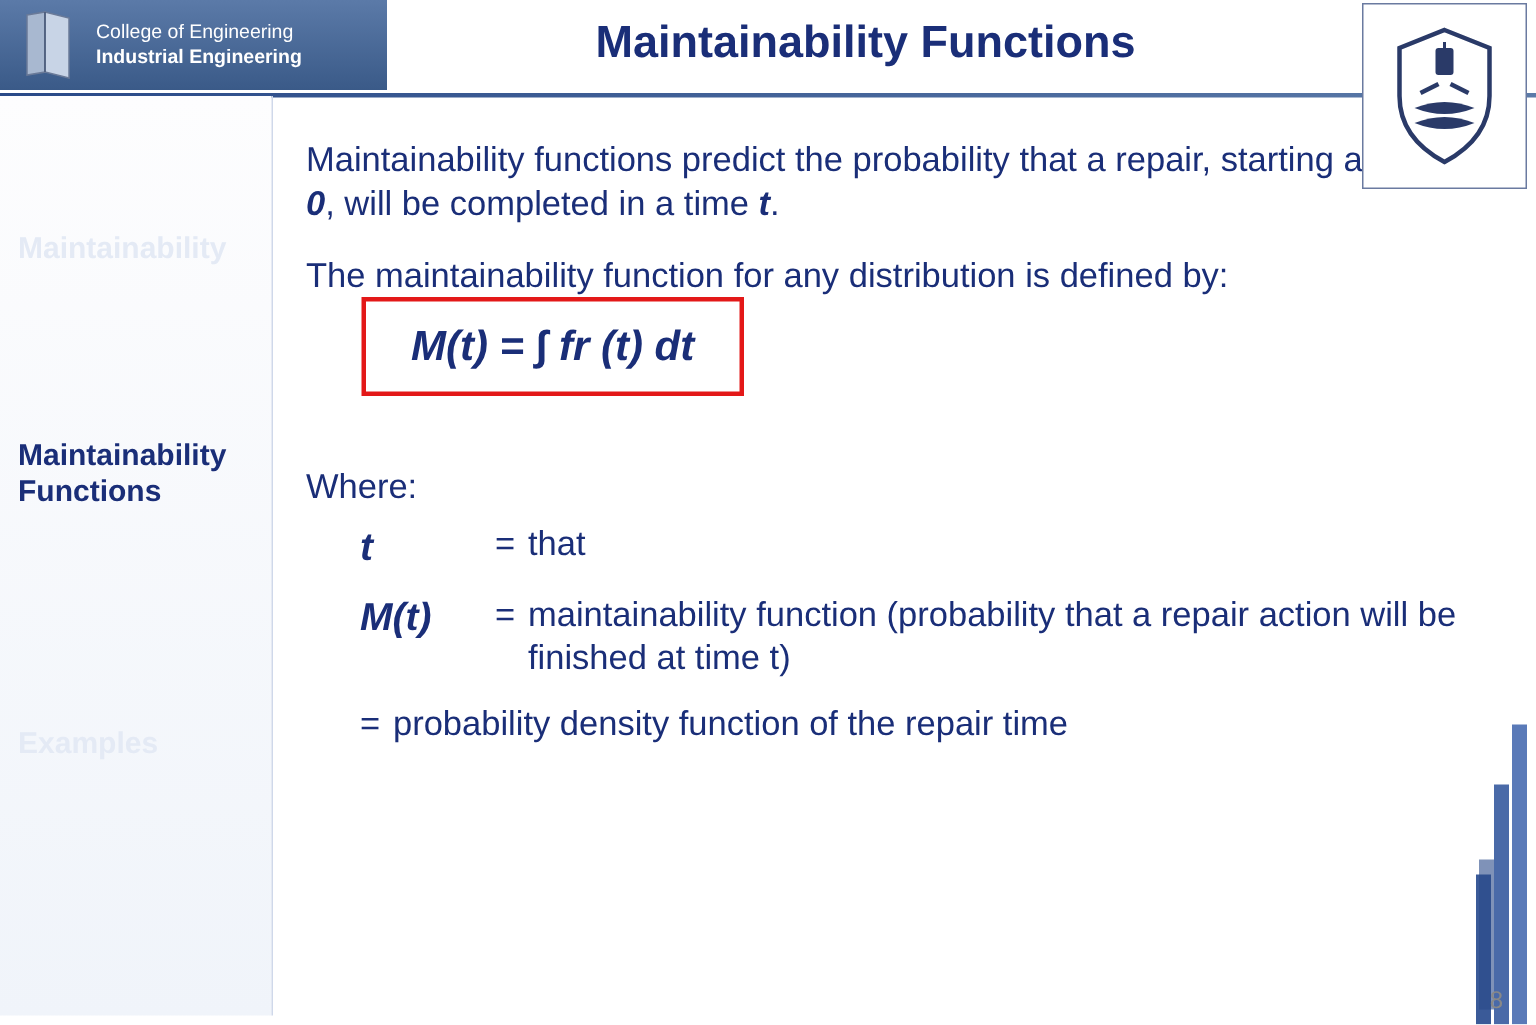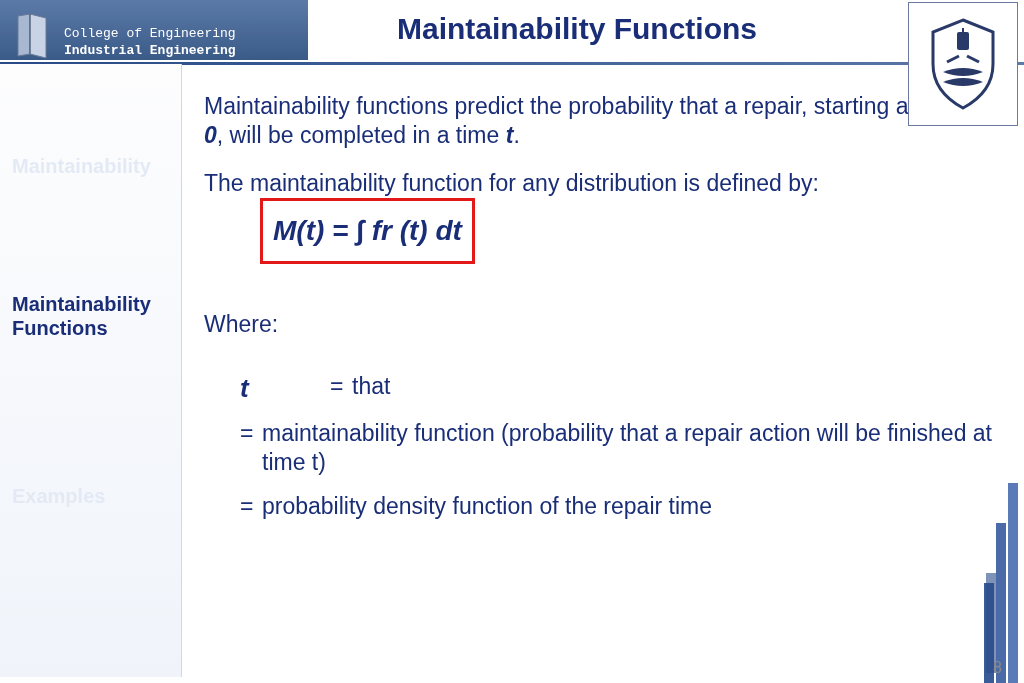--- a/index.html
+++ b/index.html
@@ -7,26 +7,25 @@
     font-family: Arial, Helvetica, sans-serif;
     width: 1024px;
     height: 683px;
     background: #fff;
     position: relative;
     overflow: hidden;
   }
   .header-banner {
     position: absolute;
     top: 0; left: 0;
-    width: 308px; height: 60px;
+    width: 258px; height: 60px;
     background: linear-gradient(to bottom, #5b7aa8 0%, #3a5a88 100%);
     display: flex;
-    align-items: flex-end;
+    align-items: center;
     color: #fff;
-    font-family: Liberation Mono, monospace;
   }
   .header-banner .book-icon {
     width: 48px; height: 48px;
     margin-left: 8px;
     display: flex; align-items: center; justify-content: center;
   }
   .header-banner .book-icon svg { width: 40px; height: 48px; }
   .header-banner .dept {
     margin-left: 8px;
     font-size: 13px;
@@ -84,29 +83,29 @@
     top: 92px; left: 204px; right: 20px; bottom: 0;
     color: #1a2e78;
     font-size: 23px;
     line-height: 1.28;
   }
   .content .para1 { margin-bottom: 18px; }
   .content .para2 { }
   .formula-box {
     display: inline-block;
     border: 3px solid #e31818;
-    padding: 12px 10px;
-    margin-left: 56px;
+    padding: 12px 30px;
+    margin-left: 37px;
     margin-bottom: 46px;
     font-size: 28px;
     font-weight: bold;
     font-style: italic;
     color: #1a2e78;
   }
-  .where-label { margin-bottom: 32px; }
+  .where-label { margin-bottom: 8px; }
   .def-row { display: flex; margin-bottom: 14px; margin-left: 36px; }
   .def-term {
     width: 90px;
     font-weight: bold;
     font-style: italic;
     font-size: 26px;
     flex-shrink: 0;
   }
   .def-eq { flex-shrink: 0; width: 22px; }
   .def-desc { flex: 1; }
@@ -171,20 +170,21 @@
 
   <p class="where-label">Where:</p>
 
   <div class="def-row">
     <div class="def-term">t</div>
     <div class="def-eq">=</div>
     <div class="def-desc">that</div>
   </div>
 
   <div class="def-row">
+    <div class="def-term">M(t)</div>
     <div class="def-eq">=</div>
     <div class="def-desc">maintainability function (probability that a repair action will be finished at time t)</div>
   </div>
 
   <div class="def-row">
     <div class="def-eq">=</div>
     <div class="def-desc">probability density function of the repair time</div>
   </div>
 </div>
 

